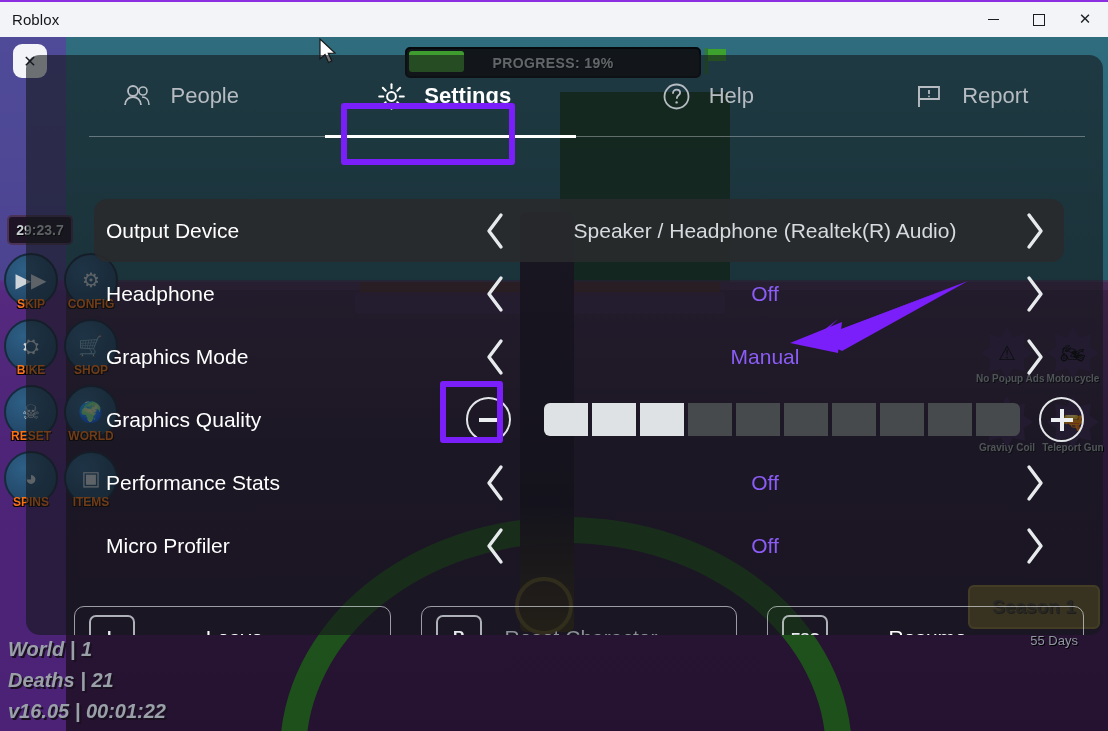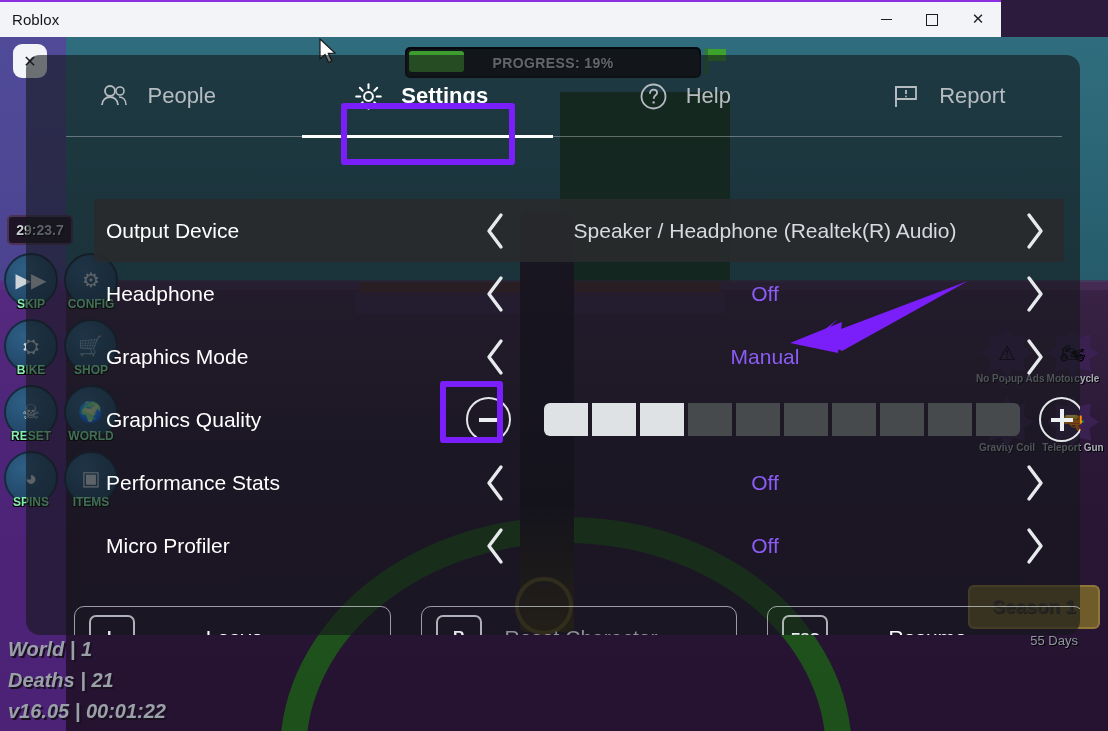--- a/index.html
+++ b/index.html
@@ -15,21 +15,21 @@
     width: 1108px;
     height: 731px;
     overflow: hidden;
     background: #2d1b3d;
   }
 
   
   .titlebar {
     position: absolute;
     left: 0; top: 0;
-    width: 1001px;
+    width: 1108px;
     height: 37px;
     background: #f2f4f8;
     border-top: 2px solid #8b2fe0;
     box-sizing: border-box;
     display: flex;
     align-items: center;
     z-index: 60;
   }
   .titlebar-title {
     margin-left: 12px;
@@ -231,21 +231,21 @@
     margin: 0 auto;
     display: flex;
     align-items: center;
     justify-content: center;
     font-size: 20px;
     color: #cdd5db;
   }
   .side-label {
     font-size: 12px;
     font-weight: bold;
-    color: #86efac;
+    color: #f97316;
     text-shadow: 1px 1px 0 #000, -1px 1px 0 #000;
     margin-top: -10px;
     position: relative;
   }
 
   
   .side-right {
     position: absolute;
     right: 2px; top: 290px;
     width: 130px;
@@ -313,20 +313,21 @@
   
   .menu-panel {
     position: absolute;
     left: 26px; top: 55px;
     width: 1054px;
     height: 580px;
     background: rgba(20,24,27,0.60);
     border-radius: 14px;
     z-index: 20;
     overflow: hidden;
+    padding-left: 23px;
   }
   .tabs {
     position: relative;
     height: 82px;
     display: flex;
   }
   .tab {
     flex: 1;
     display: flex;
     align-items: center;
@@ -384,21 +385,21 @@
     position: absolute;
     left: 68px; top: 144px;
     width: 970px;
   }
   .row {
     height: 63px;
     display: flex;
     align-items: center;
     position: relative;
   }
-  .row.shaded { background: rgba(40,42,45,0.92); border-radius: 3px; }
+  .row.shaded { background: rgba(40,42,45,0.92); border-radius: 13px; }
   .row-label {
     font-size: 21px;
     color: #ffffff;
     padding-left: 12px;
     width: 360px;
     flex: none;
   }
   .row-value {
     flex: 1;
     text-align: center;

